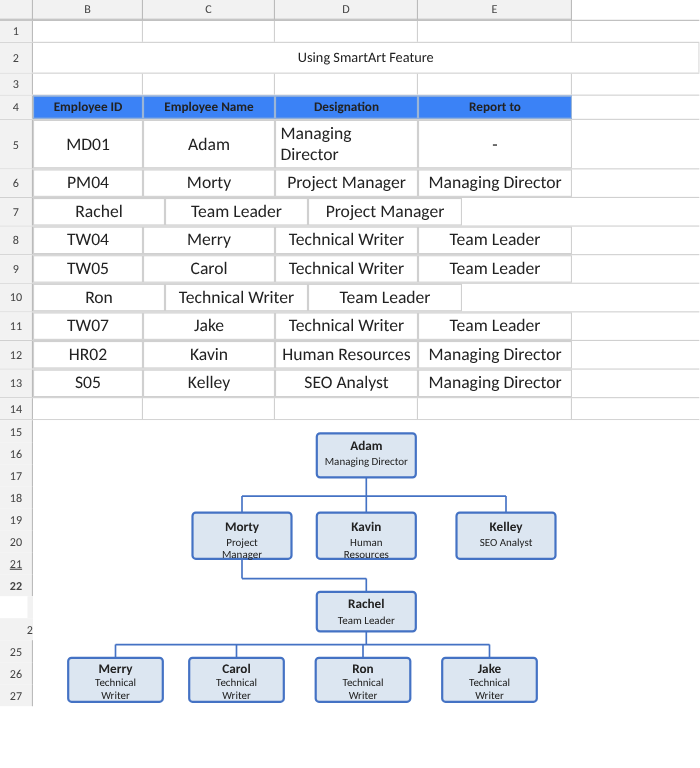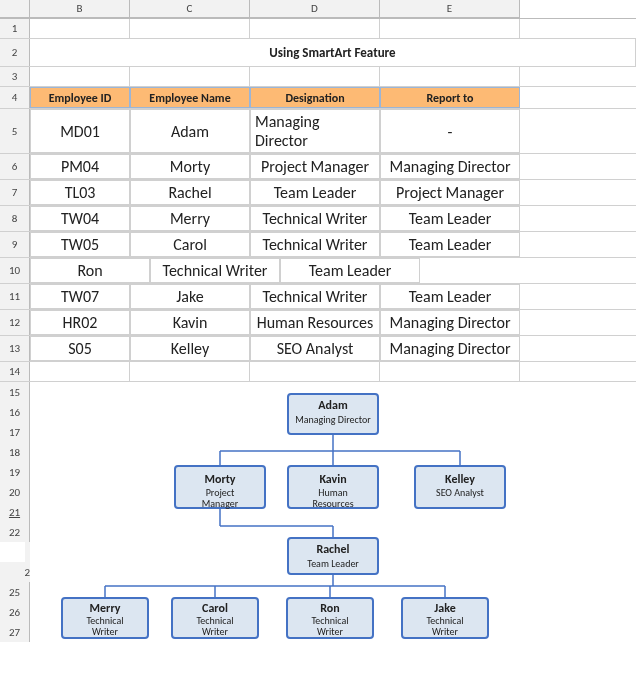--- a/index.html
+++ b/index.html
@@ -83,29 +83,29 @@
     .col-b { width: 100px; min-width: 100px; }
     .col-c { width: 120px; min-width: 120px; }
     .col-d { width: 130px; min-width: 130px; }
     .col-e { width: 140px; min-width: 140px; }
 
     
     .title-cell {
       flex: 1;
       padding: 4px;
       text-align: left;
-      font-weight: bold;
+      font-weight: normal;
       font-size: 13px;
       color: #222;
       justify-content: center;
     }
 
     
     .header-cell {
-      background: #fdba74;
+      background: #3b82f6;
       font-weight: bold;
       border: 1px solid #9bb5d6;
       font-size: 12px;
     }
 
     
     .data-cell {
       border: 1px solid #d0d0d0;
     }
   </style>
@@ -160,21 +160,20 @@
   </div>
   <div class="ss-row">
     <div class="row-num col-a">6</div>
     <div class="cell col-b data-cell">PM04</div>
     <div class="cell col-c data-cell">Morty</div>
     <div class="cell col-d data-cell">Project Manager</div>
     <div class="cell col-e data-cell">Managing Director</div>
   </div>
   <div class="ss-row">
     <div class="row-num col-a">7</div>
-    <div class="cell col-b data-cell">TL03</div>
     <div class="cell col-c data-cell">Rachel</div>
     <div class="cell col-d data-cell">Team Leader</div>
     <div class="cell col-e data-cell">Project Manager</div>
   </div>
   <div class="ss-row">
     <div class="row-num col-a">8</div>
     <div class="cell col-b data-cell">TW04</div>
     <div class="cell col-c data-cell">Merry</div>
     <div class="cell col-d data-cell">Technical Writer</div>
     <div class="cell col-e data-cell">Team Leader</div>
@@ -225,21 +224,21 @@
   <div style="display:flex;">
 
     <div style="display:flex; flex-direction:column; width:30px; min-width:30px;">
       <div class="row-num" style="height:20px;">15</div>
       <div class="row-num" style="height:20px;">16</div>
       <div class="row-num" style="height:20px;">17</div>
       <div class="row-num" style="height:20px;">18</div>
       <div class="row-num" style="height:20px;">19</div>
       <div class="row-num" style="height:20px;">20</div>
       <div class="row-num" style="height:20px;text-decoration:underline;">21</div>
-      <div class="row-num" style="height:20px;">22</div>
+      <div class="row-num" style="height:20px;font-weight:bold;">22</div>
       <div class="row-num" style="height:20px;margin-left:25px;">23</div>
       <div class="row-num" style="height:20px;padding-left:30px;">24</div>
       <div class="row-num" style="height:20px;">25</div>
       <div class="row-num" style="height:20px;text-align:center;">26</div>
       <div class="row-num" style="height:20px;">27</div>
     </div>
 
     <div style="flex:1; padding: 4px 0 0 0; background:#fff;">
       <svg width="606" height="260" viewBox="0 0 606 260">
 

